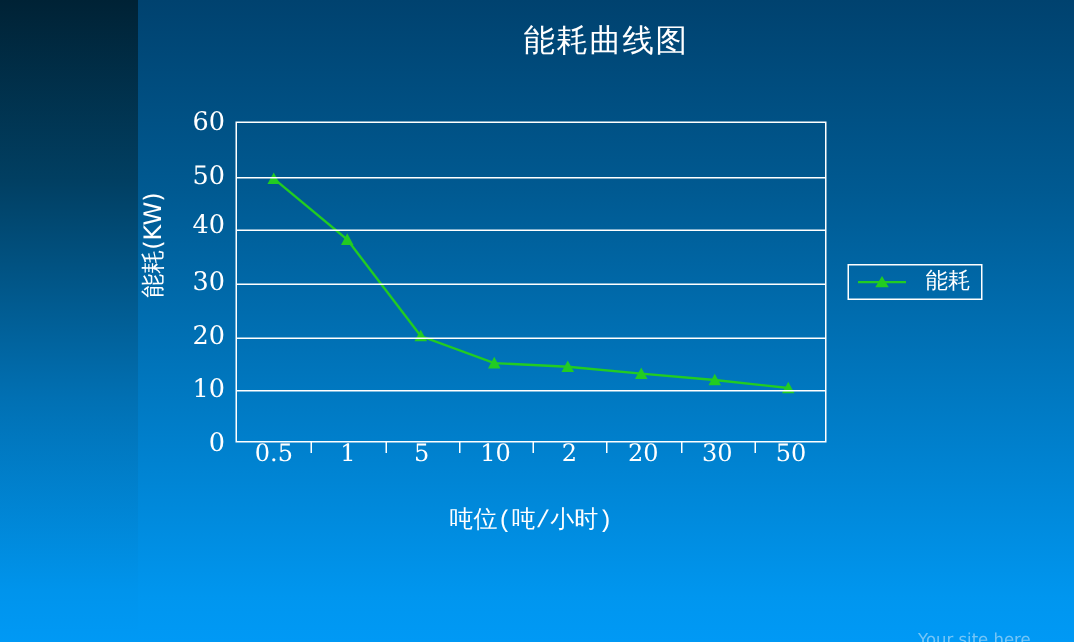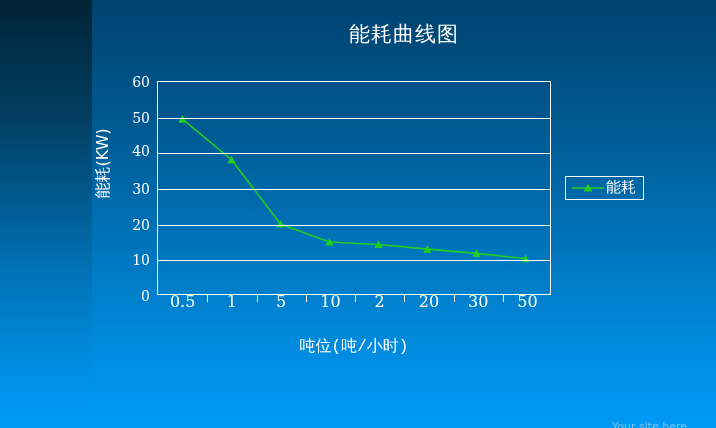--- a/index.html
+++ b/index.html
@@ -26,21 +26,21 @@
   
   #left-band {
     position: absolute;
     left: 0; top: 0;
     width: 92px; height: 428px;
     background: linear-gradient(to bottom, #002235 0%, #013f62 28%, #0170b3 62%, #0094ec 92%, #0099f5 100%);
   }
 
   #title {
     position: absolute;
-    left: 92px; top: 20px;
+    left: 92px; top: 13px;
     width: 624px;
     text-align: center;
     color: #ffffff;
     font-size: 21px;
     letter-spacing: 1px;
     font-family: Liberation Mono, monospace;
     white-space: nowrap;
   }
 
   
@@ -64,21 +64,21 @@
     left: 0; top: 0;
     width: 100%; height: 100%;
   }
 
   
   .ytick {
     position: absolute;
     right: 100%;
     margin-right: 8px;
     color: #ffffff;
-    font-size: 14px;
+    font-size: 17px;
     line-height: 1;
     transform: translateY(-50%);
     white-space: nowrap;
     text-align: right;
     width: 40px;
     font-family: "DejaVu Serif", "Liberation Serif", serif;
   }
 
   
   .xtick {
@@ -123,21 +123,21 @@
   }
 
   
   #legend {
     position: absolute;
     left: 565px; top: 176px;
     border: 1px solid #ffffff;
     padding: 3px 7px 4px 5px;
     display: flex;
     align-items: center;
-    gap: 1px;
+    gap: 12px;
   }
   #legend-swatch { display:block; }
   #legend-label {
     color: #ffffff;
     font-size: 15px;
     line-height: 1;
     white-space: nowrap;
     font-family: "DejaVu Sans", "Liberation Sans", sans-serif;
   }
 

